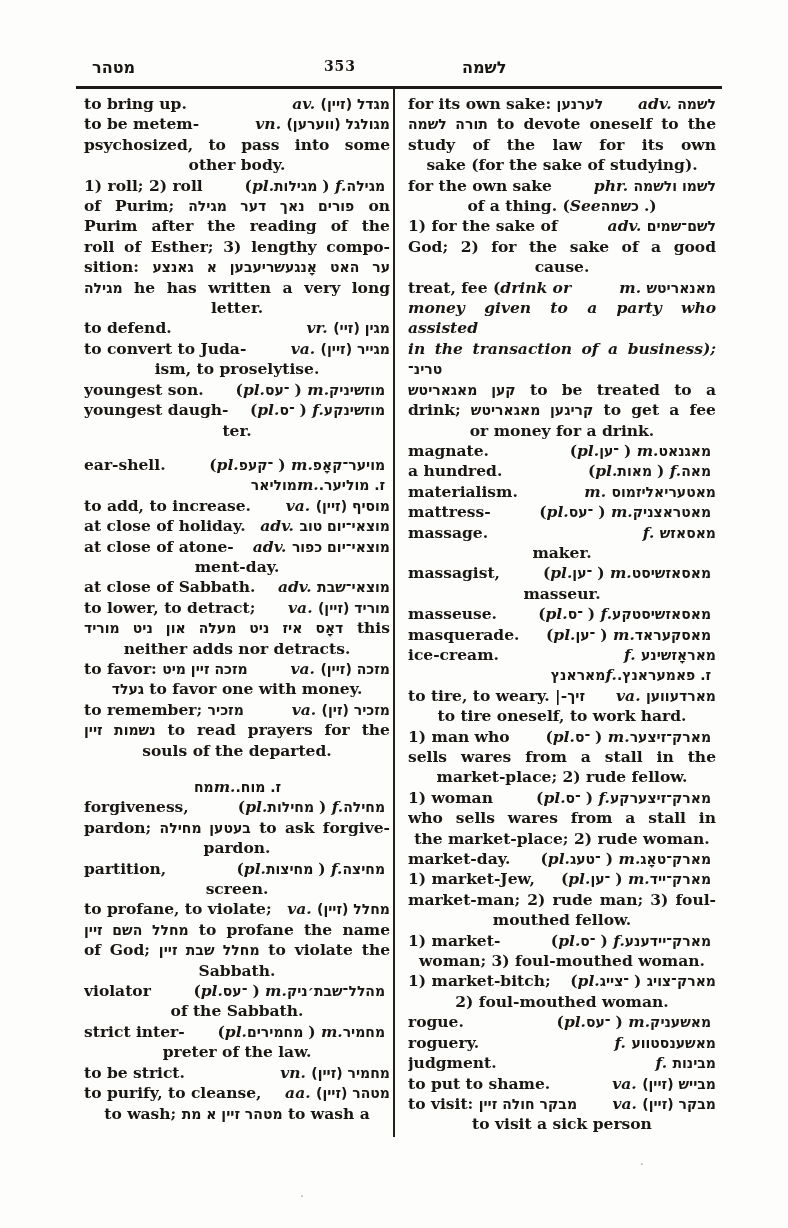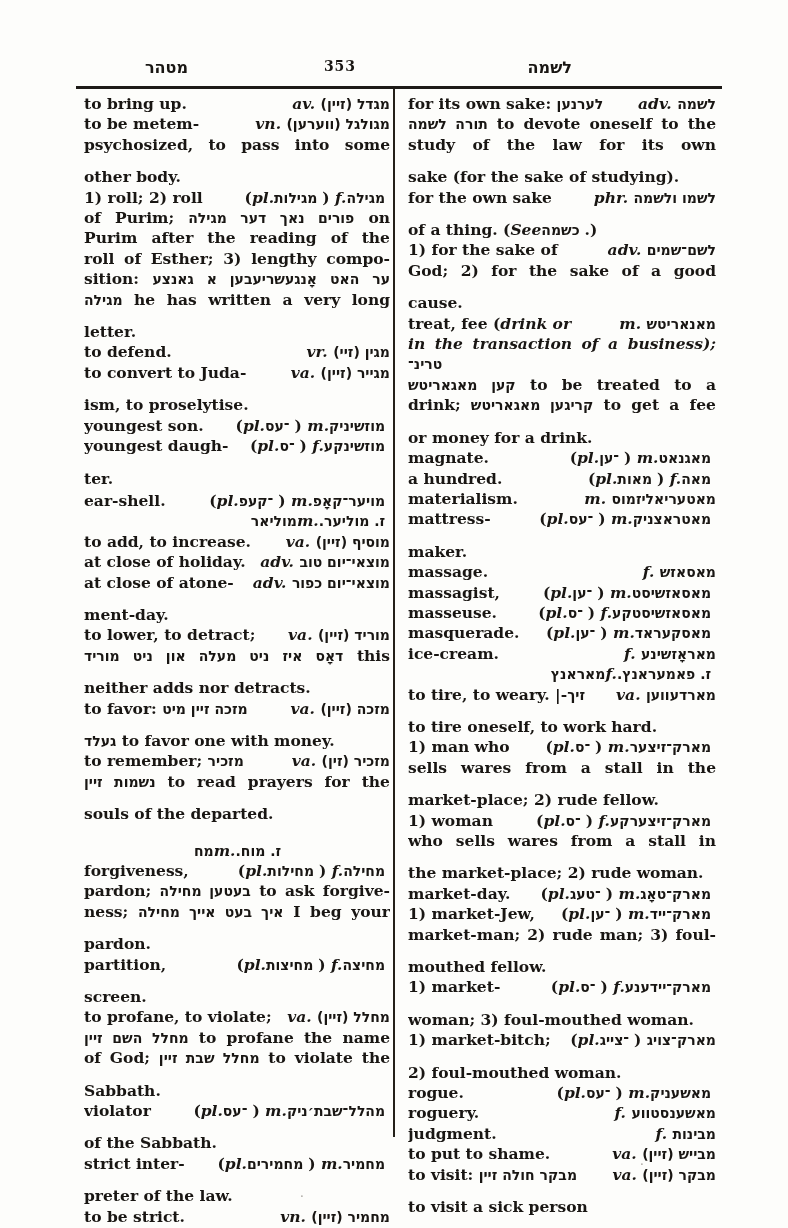--- a/index.html
+++ b/index.html
@@ -8,38 +8,38 @@
     width:788px;height:1228px;
     background:var(--paper,#fdfdfb);
     font-family:"DejaVu Serif",serif;
     color:var(--ink,#191613);
     position:relative;
     overflow:hidden;
   }
   .page{position:absolute;inset:0;}
   
   .header{position:absolute;top:58px;left:0;width:788px;height:24px;}
-  .guide{position:absolute;font-family:"DejaVu Sans",sans-serif;font-weight:700;font-size:16px;text-align:right;}
+  .guide{position:absolute;font-family:"DejaVu Sans",sans-serif;font-weight:700;font-size:16px;text-align:left;}
   .guide-left{left:92px;width:96px;}
   .guide-right{left:462px;width:110px;}
   .pageno{position:absolute;left:295px;width:90px;text-align:center;font-weight:700;font-size:14px;letter-spacing:1px;}
   
   .hrule{position:absolute;top:86px;left:76px;width:646px;height:3px;background:#1d1a17;}
   .vrule{position:absolute;top:89px;left:393px;width:2px;height:1048px;background:#242019;}
   
   .col{position:absolute;top:94px;font-size:15.5px;line-height:20.4px;}
   .col-left{left:84px;width:306px;}
   .col-right{left:408px;width:308px;}
   .line{overflow:hidden;white-space:nowrap;}
   .line.cont,.line.end{white-space:normal;}
   .line.cont{text-align:justify;text-align-last:justify;}
-  .line.end{text-align:left;margin-top:12px;}
+  .line.end{text-align:center;}
   .line.ref{text-align:right;}
   .line.ref2{text-align:right;padding-right:104px;}
-  .line.gap{margin-top:2px;}
+  .line.gap{margin-top:14px;}
   .line.gap2{margin-top:16px;}
   .entry{display:flex;justify-content:space-between;align-items:center;}
   .lpart,.rpart{white-space:nowrap;}
   .s-e{font-family:"DejaVu Serif",serif;font-weight:700;}
   .s-p{font-family:"DejaVu Serif",serif;font-style:italic;font-weight:600;}
   .s-h{font-family:"DejaVu Sans",sans-serif;font-weight:700;font-size:14px;}
   .speck{position:absolute;color:#6b665e;font-size:12px;opacity:.6;}
 </style>
 </head>
 <body style="--paper: #fdfdfb; --ink: #191613;">
@@ -103,20 +103,24 @@
       <div class="line entry">
         <span class="lpart"><span class="s-e">at close of holiday.</span></span>
         <span class="rpart"><span class="s-p">adv. </span><span class="s-h" dir="rtl">מוצאי־יום טוב</span></span>
       </div>
       <div class="line entry">
         <span class="lpart"><span class="s-e">at close of atone-</span></span>
         <span class="rpart"><span class="s-p">adv. </span><span class="s-h" dir="rtl">מוצאי־יום כפור</span></span>
       </div>
       <div class="line end"><span class="s-e">ment-day.</span></div>
       <div class="line entry">
+        <span class="lpart"><span class="s-e">at close of Sabbath.</span></span>
+        <span class="rpart"><span class="s-p">adv. </span><span class="s-h" dir="rtl">מוצאי־שבת</span></span>
+      </div>
+      <div class="line entry">
         <span class="lpart"><span class="s-e">to lower, to detract;</span></span>
         <span class="rpart"><span class="s-p">va. </span><span class="s-h" dir="rtl">מוריד (זיין)</span></span>
       </div>
       <div class="line cont"><span class="s-h" dir="rtl">דאָס איז ניט מעלה און ניט מוריד</span><span class="s-e"> this</span></div>
       <div class="line end"><span class="s-e">neither adds nor detracts.</span></div>
       <div class="line entry">
         <span class="lpart"><span class="s-e">to favor: </span><span class="s-h" dir="rtl">מזכה זיין מיט</span></span>
         <span class="rpart"><span class="s-p">va. </span><span class="s-h" dir="rtl">מזכה (זיין)</span></span>
       </div>
       <div class="line end"><span class="s-h" dir="rtl">געלד</span><span class="s-e"> to favor one with money.</span></div>
@@ -125,21 +129,20 @@
         <span class="rpart"><span class="s-p">va. </span><span class="s-h" dir="rtl">מזכיר (זין)</span></span>
       </div>
       <div class="line cont"><span class="s-h" dir="rtl">נשמות זיין</span><span class="s-e"> to read prayers for the</span></div>
       <div class="line end"><span class="s-e">souls of the departed.</span></div>
       <div class="line ref2 gap2"><span class="s-h" dir="rtl">מח </span><span class="s-p">m.</span><span class="s-h" dir="rtl"> ז. מוח.</span></div>
       <div class="line entry">
         <span class="lpart"><span class="s-e">forgiveness,</span></span>
         <span class="rpart"><span class="s-e">(</span><span class="s-p">pl.</span><span class="s-h" dir="rtl"> מחילות</span><span class="s-e">) </span><span class="s-p">f.</span><span class="s-h" dir="rtl"> מחילה</span></span>
       </div>
       <div class="line cont"><span class="s-e">pardon; </span><span class="s-h" dir="rtl">בעטען מחילה</span><span class="s-e"> to ask forgive-</span></div>
-      <div class="line cont"><span class="s-e">ness; </span><span class="s-h" dir="rtl">איך בעט אייך מחילה</span><span class="s-e"> I beg your</span></div>
       <div class="line end"><span class="s-e">pardon.</span></div>
       <div class="line entry">
         <span class="lpart"><span class="s-e">partition,</span></span>
         <span class="rpart"><span class="s-e">(</span><span class="s-p">pl.</span><span class="s-h" dir="rtl"> מחיצות</span><span class="s-e">) </span><span class="s-p">f.</span><span class="s-h" dir="rtl"> מחיצה</span></span>
       </div>
       <div class="line end"><span class="s-e">screen.</span></div>
       <div class="line entry">
         <span class="lpart"><span class="s-e">to profane, to violate;</span></span>
         <span class="rpart"><span class="s-p">va. </span><span class="s-h" dir="rtl">מחלל (זיין)</span></span>
       </div>
@@ -182,49 +185,51 @@
       <div class="line entry">
         <span class="lpart"><span class="s-e">1) for the sake of</span></span>
         <span class="rpart"><span class="s-p">adv. </span><span class="s-h" dir="rtl">לשם־שמים</span></span>
       </div>
       <div class="line cont"><span class="s-e">God; 2) for the sake of a good</span></div>
       <div class="line end"><span class="s-e">cause.</span></div>
       <div class="line entry">
         <span class="lpart"><span class="s-e">treat, fee (</span><span class="s-p">drink or</span></span>
         <span class="rpart"><span class="s-p">m. </span><span class="s-h" dir="rtl">מאנאריטש</span></span>
       </div>
+      <div class="line cont"><span class="s-p">money given to a party who assisted</span></div>
       <div class="line cont"><span class="s-p">in the transaction of a business); </span><span class="s-h" dir="rtl">טרינ־</span></div>
       <div class="line cont"><span class="s-h" dir="rtl">קען מאגאריטש</span><span class="s-e"> to be treated to a</span></div>
       <div class="line cont"><span class="s-e">drink; </span><span class="s-h" dir="rtl">קריגען מאגאריטש</span><span class="s-e"> to get a fee</span></div>
       <div class="line end"><span class="s-e">or money for a drink.</span></div>
       <div class="line entry">
         <span class="lpart"><span class="s-e">magnate.</span></span>
         <span class="rpart"><span class="s-e">(</span><span class="s-p">pl.</span><span class="s-h" dir="rtl"> ־ען</span><span class="s-e">) </span><span class="s-p">m.</span><span class="s-h" dir="rtl"> מאגנאט</span></span>
       </div>
       <div class="line entry">
         <span class="lpart"><span class="s-e">a hundred.</span></span>
         <span class="rpart"><span class="s-e">(</span><span class="s-p">pl.</span><span class="s-h" dir="rtl"> מאות</span><span class="s-e">) </span><span class="s-p">f.</span><span class="s-h" dir="rtl"> מאה</span></span>
       </div>
       <div class="line entry">
         <span class="lpart"><span class="s-e">materialism.</span></span>
         <span class="rpart"><span class="s-p">m. </span><span class="s-h" dir="rtl">מאטעריאליזמוס</span></span>
       </div>
       <div class="line entry">
         <span class="lpart"><span class="s-e">mattress-</span></span>
         <span class="rpart"><span class="s-e">(</span><span class="s-p">pl.</span><span class="s-h" dir="rtl"> ־עס</span><span class="s-e">) </span><span class="s-p">m.</span><span class="s-h" dir="rtl"> מאטראצניק</span></span>
       </div>
-      <div class="line end"><span class="s-e">maker.</span></div>
       <div class="line entry">
         <span class="lpart"><span class="s-e">massage.</span></span>
         <span class="rpart"><span class="s-p">f. </span><span class="s-h" dir="rtl">מאסאזש</span></span>
       </div>
+      <div class="line end"><span class="s-e">maker.</span></div>
       <div class="line entry">
         <span class="lpart"><span class="s-e">massagist,</span></span>
         <span class="rpart"><span class="s-e">(</span><span class="s-p">pl.</span><span class="s-h" dir="rtl"> ־ען</span><span class="s-e">) </span><span class="s-p">m.</span><span class="s-h" dir="rtl"> מאסאזשיסט</span></span>
       </div>
+      <div class="line end"><span class="s-e">masseur.</span></div>
       <div class="line entry">
         <span class="lpart"><span class="s-e">masseuse.</span></span>
         <span class="rpart"><span class="s-e">(</span><span class="s-p">pl.</span><span class="s-h" dir="rtl"> ־ס</span><span class="s-e">) </span><span class="s-p">f.</span><span class="s-h" dir="rtl"> מאסאזשיסטקע</span></span>
       </div>
       <div class="line entry">
         <span class="lpart"><span class="s-e">masquerade.</span></span>
         <span class="rpart"><span class="s-e">(</span><span class="s-p">pl.</span><span class="s-h" dir="rtl"> ־ען</span><span class="s-e">) </span><span class="s-p">m.</span><span class="s-h" dir="rtl"> מאסקעראד</span></span>
       </div>
       <div class="line entry">
         <span class="lpart"><span class="s-e">ice-cream.</span></span>

